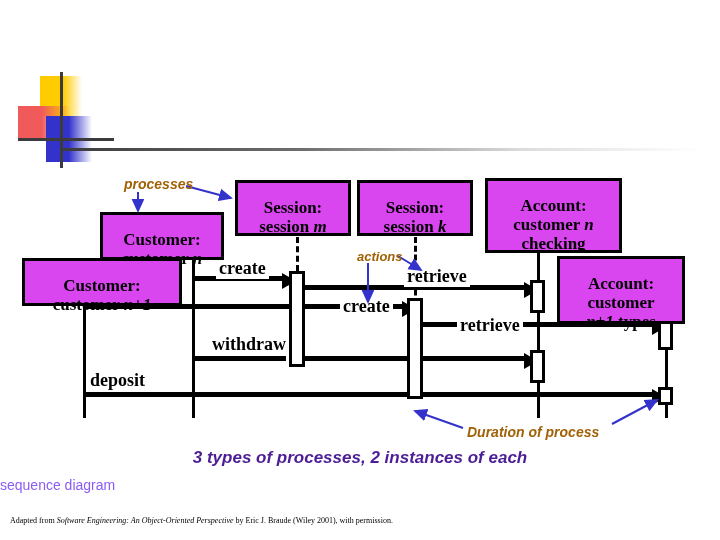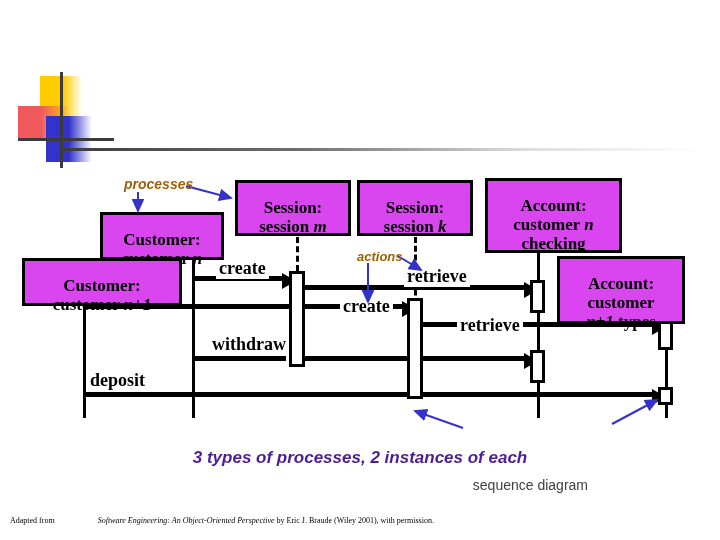--- a/index.html
+++ b/index.html
@@ -107,29 +107,29 @@
   #note-processes { left: 124px; top: 176px; font-size: 14px; }
   #note-actions   { left: 357px; top: 249px; font-size: 13px; }
   #note-duration  { left: 467px; top: 424px; font-size: 14px; }
 
   
   #caption-main {
     position: absolute; left: 0; top: 448px; width: 720px; text-align: center;
     font-size: 17px; font-weight: bold; font-style: italic; color: #4c1d95;
   }
   #caption-sub {
-    position: absolute; left: 0; top: 477px; width: 588px; text-align: right;
-    font-size: 14px; color: #404040;
+    position: absolute; left: 0; top: 477px; width: 588px; text-align: left;
+    font-size: 14px; color: #8b5cf6;
   }
   #footer {
     position: absolute; left: 10px; top: 516px; width: 700px;
     font-family: "Liberation Serif", serif;
     font-size: 8px; color: #000000; white-space: nowrap;
   }
-  #footer .it { font-style: italic; margin-left: 41px; }
+  #footer .it { font-style: italic; }
   svg.overlay { position: absolute; left: 0; top: 0; width: 720px; height: 540px; pointer-events: none; }
 </style>
 </head>
 <body>
 
 <div id="slide">
 
   <div id="logo">
     <div class="sq-yellow"></div>
     <div class="sq-red"></div>
@@ -226,20 +226,21 @@
 
       <line x1="368" y1="263" x2="368" y2="302" stroke="#3333cc" stroke-width="2" marker-end="url(#bluearrow)"></line>
       <line x1="398" y1="256" x2="421" y2="270" stroke="#3333cc" stroke-width="2" marker-end="url(#bluearrow)"></line>
 
       <line x1="463" y1="428" x2="415" y2="411" stroke="#3333cc" stroke-width="2" marker-end="url(#bluearrow)"></line>
       <line x1="612" y1="424" x2="657" y2="400" stroke="#3333cc" stroke-width="2" marker-end="url(#bluearrow)"></line>
     </svg>
 
     <div class="note" id="note-processes">processes</div>
     <div class="note" id="note-actions">actions</div>
+    <div class="note" id="note-duration">Duration of process</div>
   </div>
 
   <div id="caption-main">3 types of processes, 2 instances of each</div>
   <div id="caption-sub">sequence diagram</div>
 
   <div id="footer">
     <span>Adapted from </span><span class="it">Software Engineering: An Object-Oriented Perspective</span><span> by Eric J. Braude (Wiley 2001), with permission.</span>
   </div>
 
 </div>

